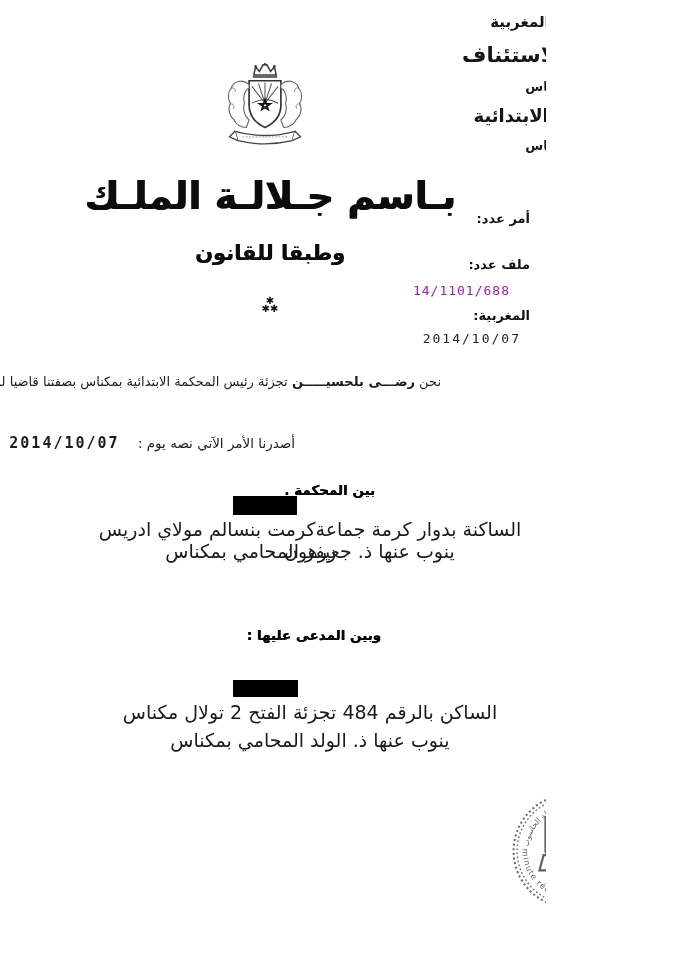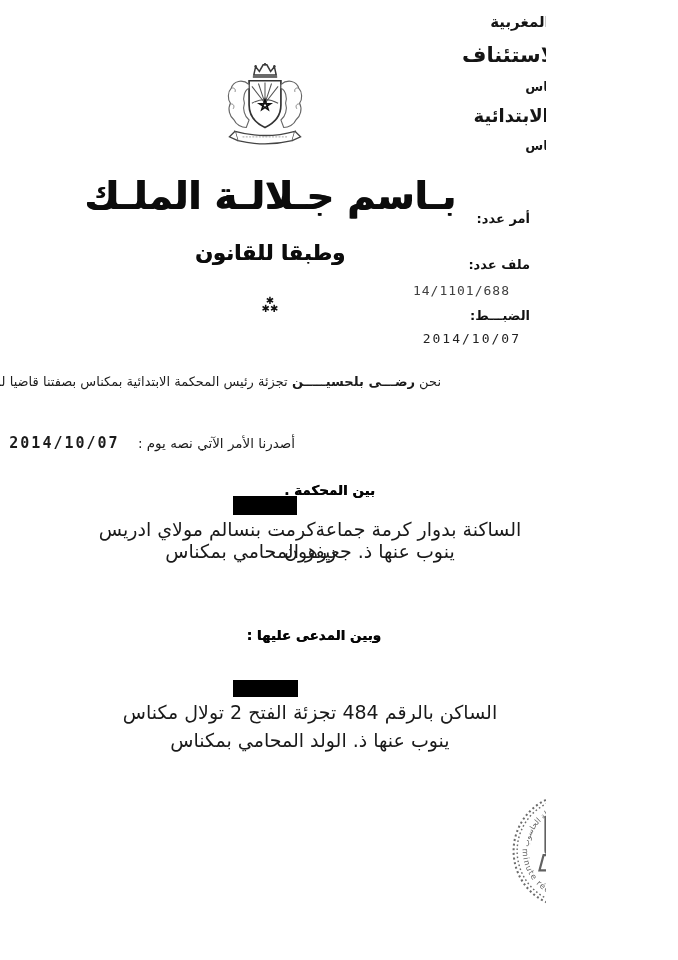--- a/index.html
+++ b/index.html
@@ -17,21 +17,21 @@
   
   .arms{top:62px;left:218px;width:94px;height:88px;}
   
   .title-main{top:174px;left:80px;width:380px;text-align:center;font-size:38px;font-weight:bold;color:#0c0c0c;text-shadow:1px 0 0 #0c0c0c;}
   .title-sub{top:241px;left:140px;width:260px;text-align:center;font-size:21px;font-weight:bold;color:#0c0c0c;text-shadow:0.5px 0 0 #0c0c0c;}
   .ornament{top:297px;left:230px;width:80px;text-align:center;font-size:10px;line-height:8px;color:#111;}
   
   .meta-label{right:16px;font-size:13px;font-weight:bold;color:#111;}
   .meta-order{top:211px;}
   .meta-file{top:257px;}
-  .meta-filenum{top:283px;right:36px;font-family:"DejaVu Sans Mono",monospace;font-size:13px;letter-spacing:1px;color:#404040;}
+  .meta-filenum{top:283px;right:36px;font-family:"DejaVu Sans Mono",monospace;font-size:13px;letter-spacing:1px;color:#a21caf;}
   .meta-datelabel{top:308px;}
   .meta-dateval{top:331px;right:25px;font-family:"DejaVu Sans Mono",monospace;font-size:13px;letter-spacing:2px;color:#222;}
   
   .body-line{font-size:13px;color:#1c1c1c;}
   .body-line1{top:374px;right:105px;width:525px;}
   .body-line2{top:407px;right:105px;width:525px;}
   .body-line3{top:434px;right:251px;font-size:13.5px;}
   .judge-name,.clerk-name{font-weight:bold;}
   .issued-date{font-family:"DejaVu Sans Mono",monospace;font-weight:bold;font-size:15px;letter-spacing:2px;margin-right:14px;display:inline-block;direction:ltr;}
   .dots{letter-spacing:1px;color:#333;}
@@ -94,21 +94,21 @@
   <div class="abs title-main rtl">بـاسم جـلالـة الملـك</div>
   <div class="abs title-sub rtl">وطبقا للقانون</div>
   <div class="abs ornament">
     <div>✱</div>
     <div>✱✱</div>
   </div>
 
   <div class="abs meta-label meta-order rtl">أمر عدد:</div>
   <div class="abs meta-label meta-file rtl">ملف عدد:</div>
   <div class="abs meta-filenum">14/1101/688</div>
-  <div class="abs meta-label meta-datelabel rtl">الضبـــط:</div>
+  <div class="abs meta-label meta-datelabel rtl">المغربية:</div>
   <div class="abs meta-dateval">2014/10/07</div>
 
   <div class="abs body-line body-line1 rtl">
     <span>نحن</span>
     <span class="judge-name">رضـــى بلحسيـــــن</span>
     <span>تجزئة رئيس المحكمة الابتدائية بمكناس بصفتنا قاضيا للمستعجـــلات .</span>
   </div>
   <div class="abs body-line body-line3 rtl">
     <span>أصدرنا الأمر الآتي نصه يوم :</span>
     <span class="issued-date">2014/10/07</span>

